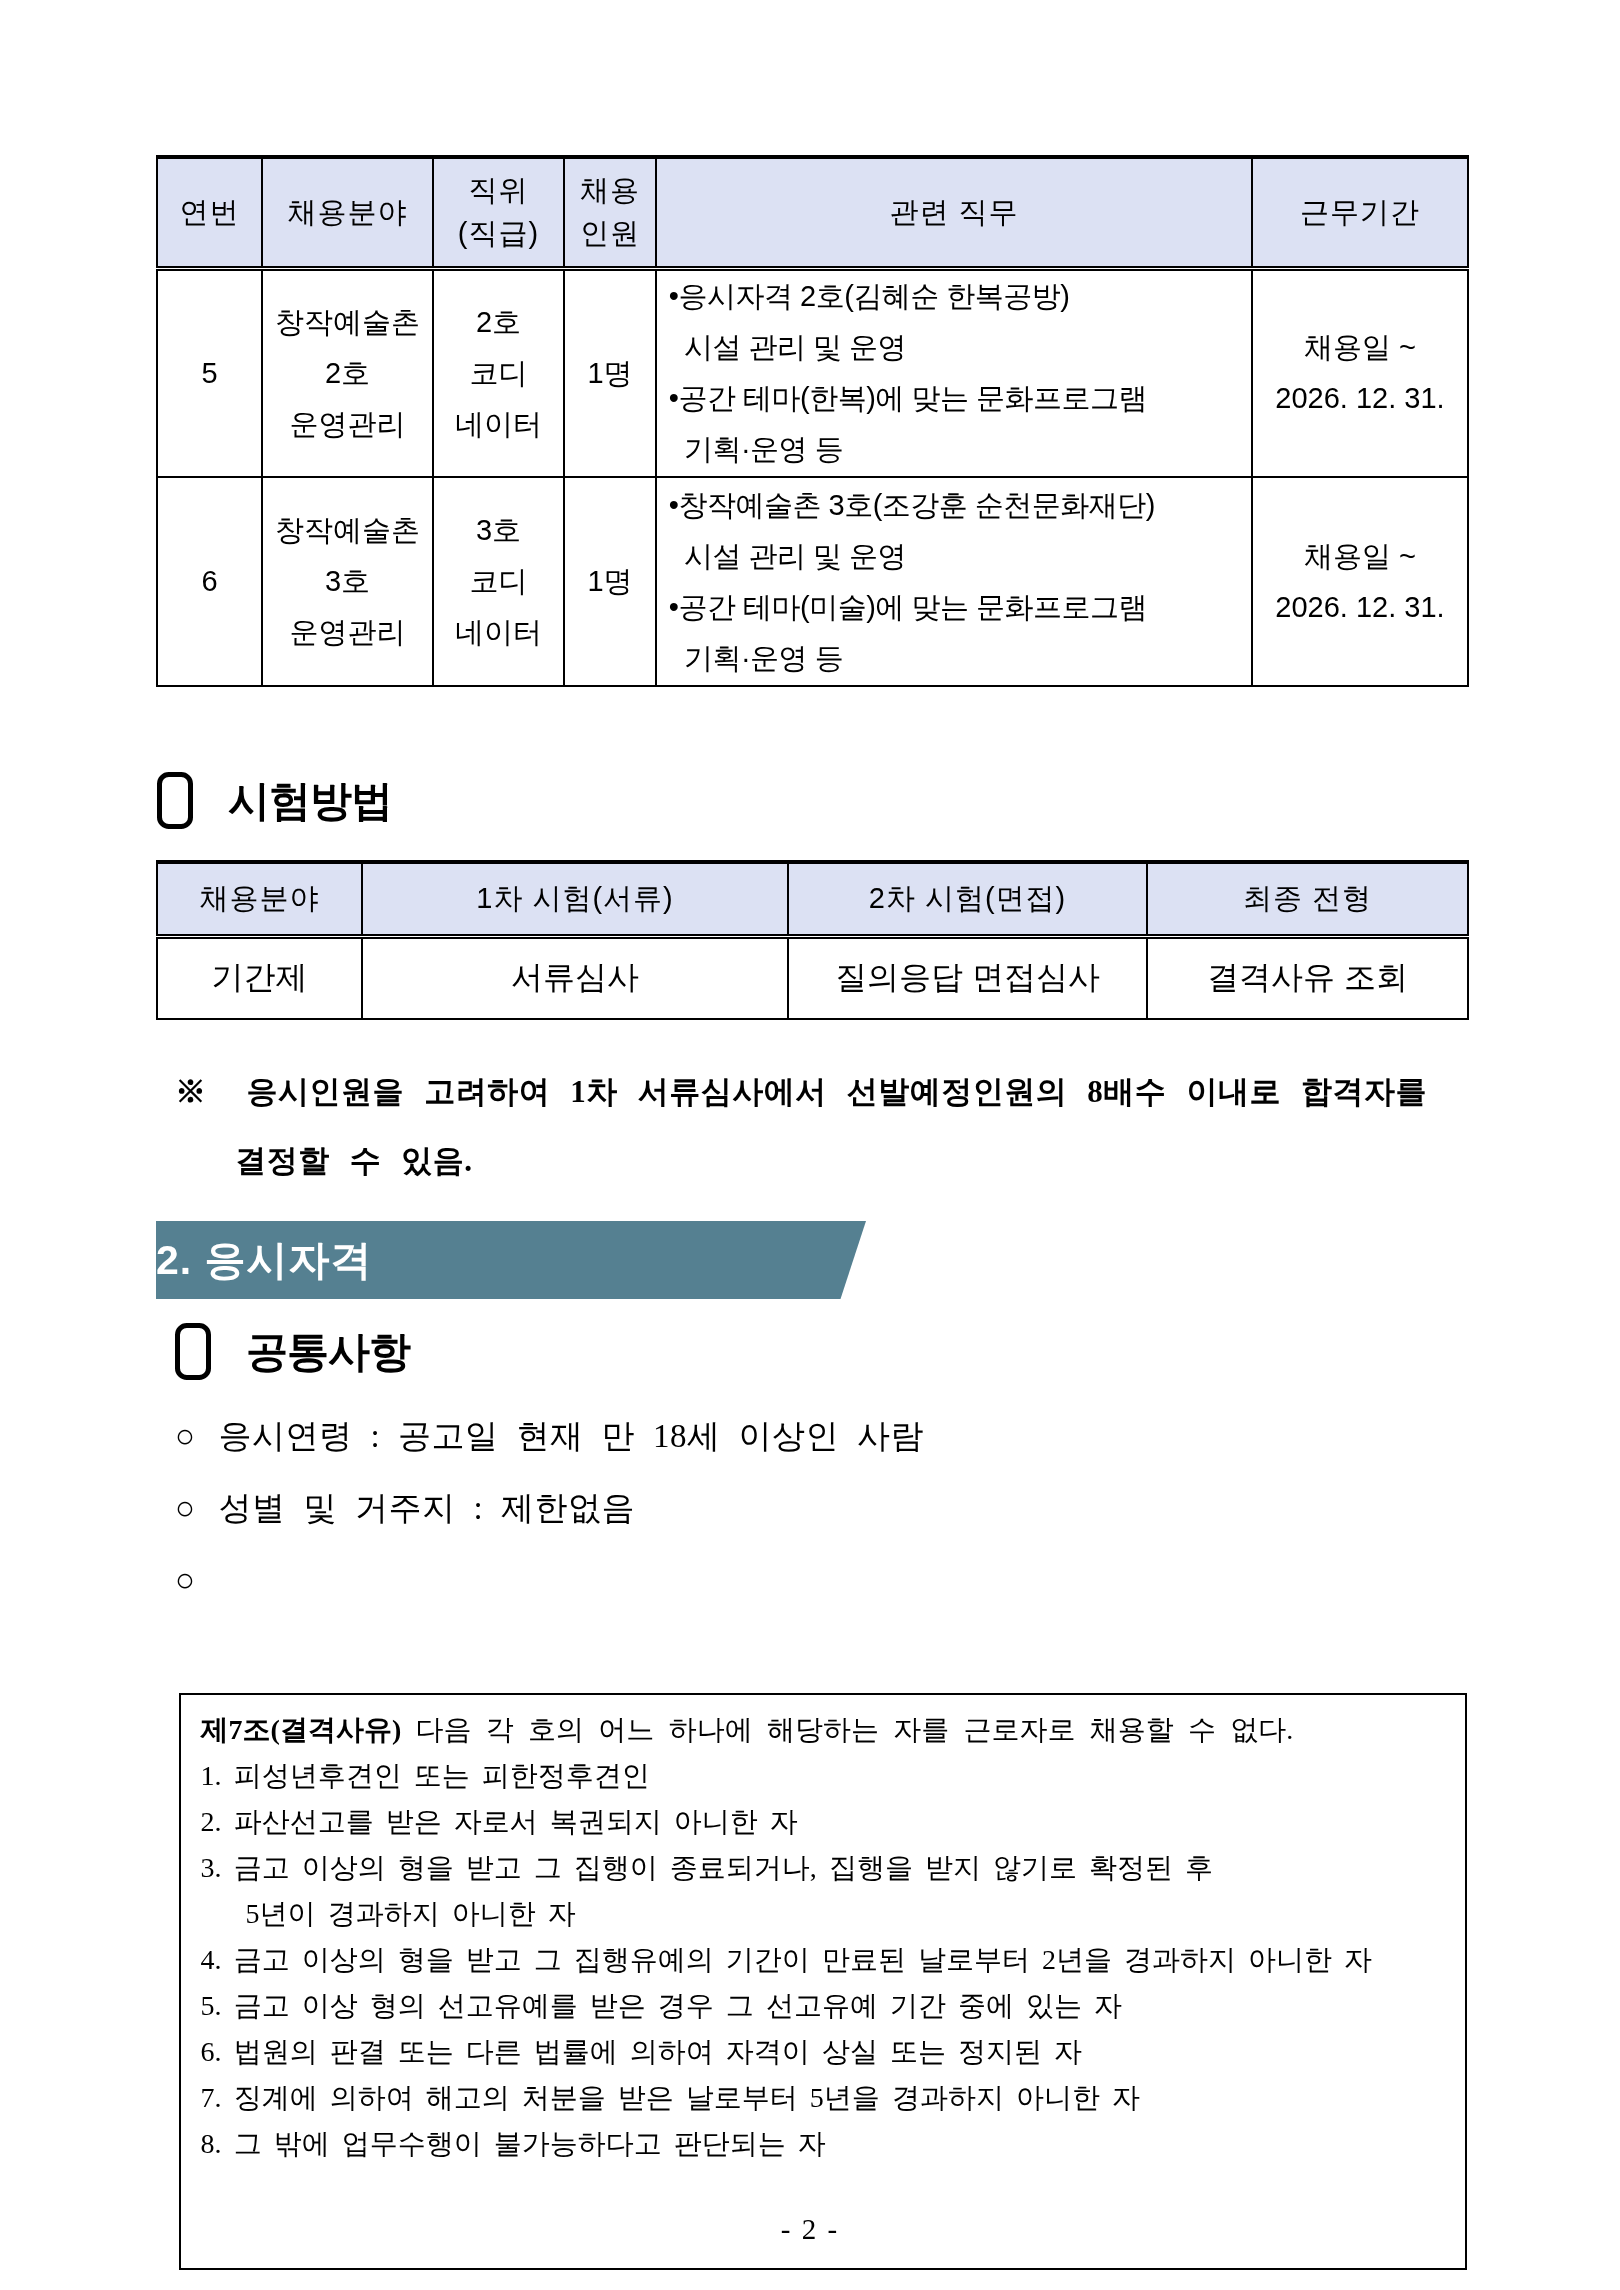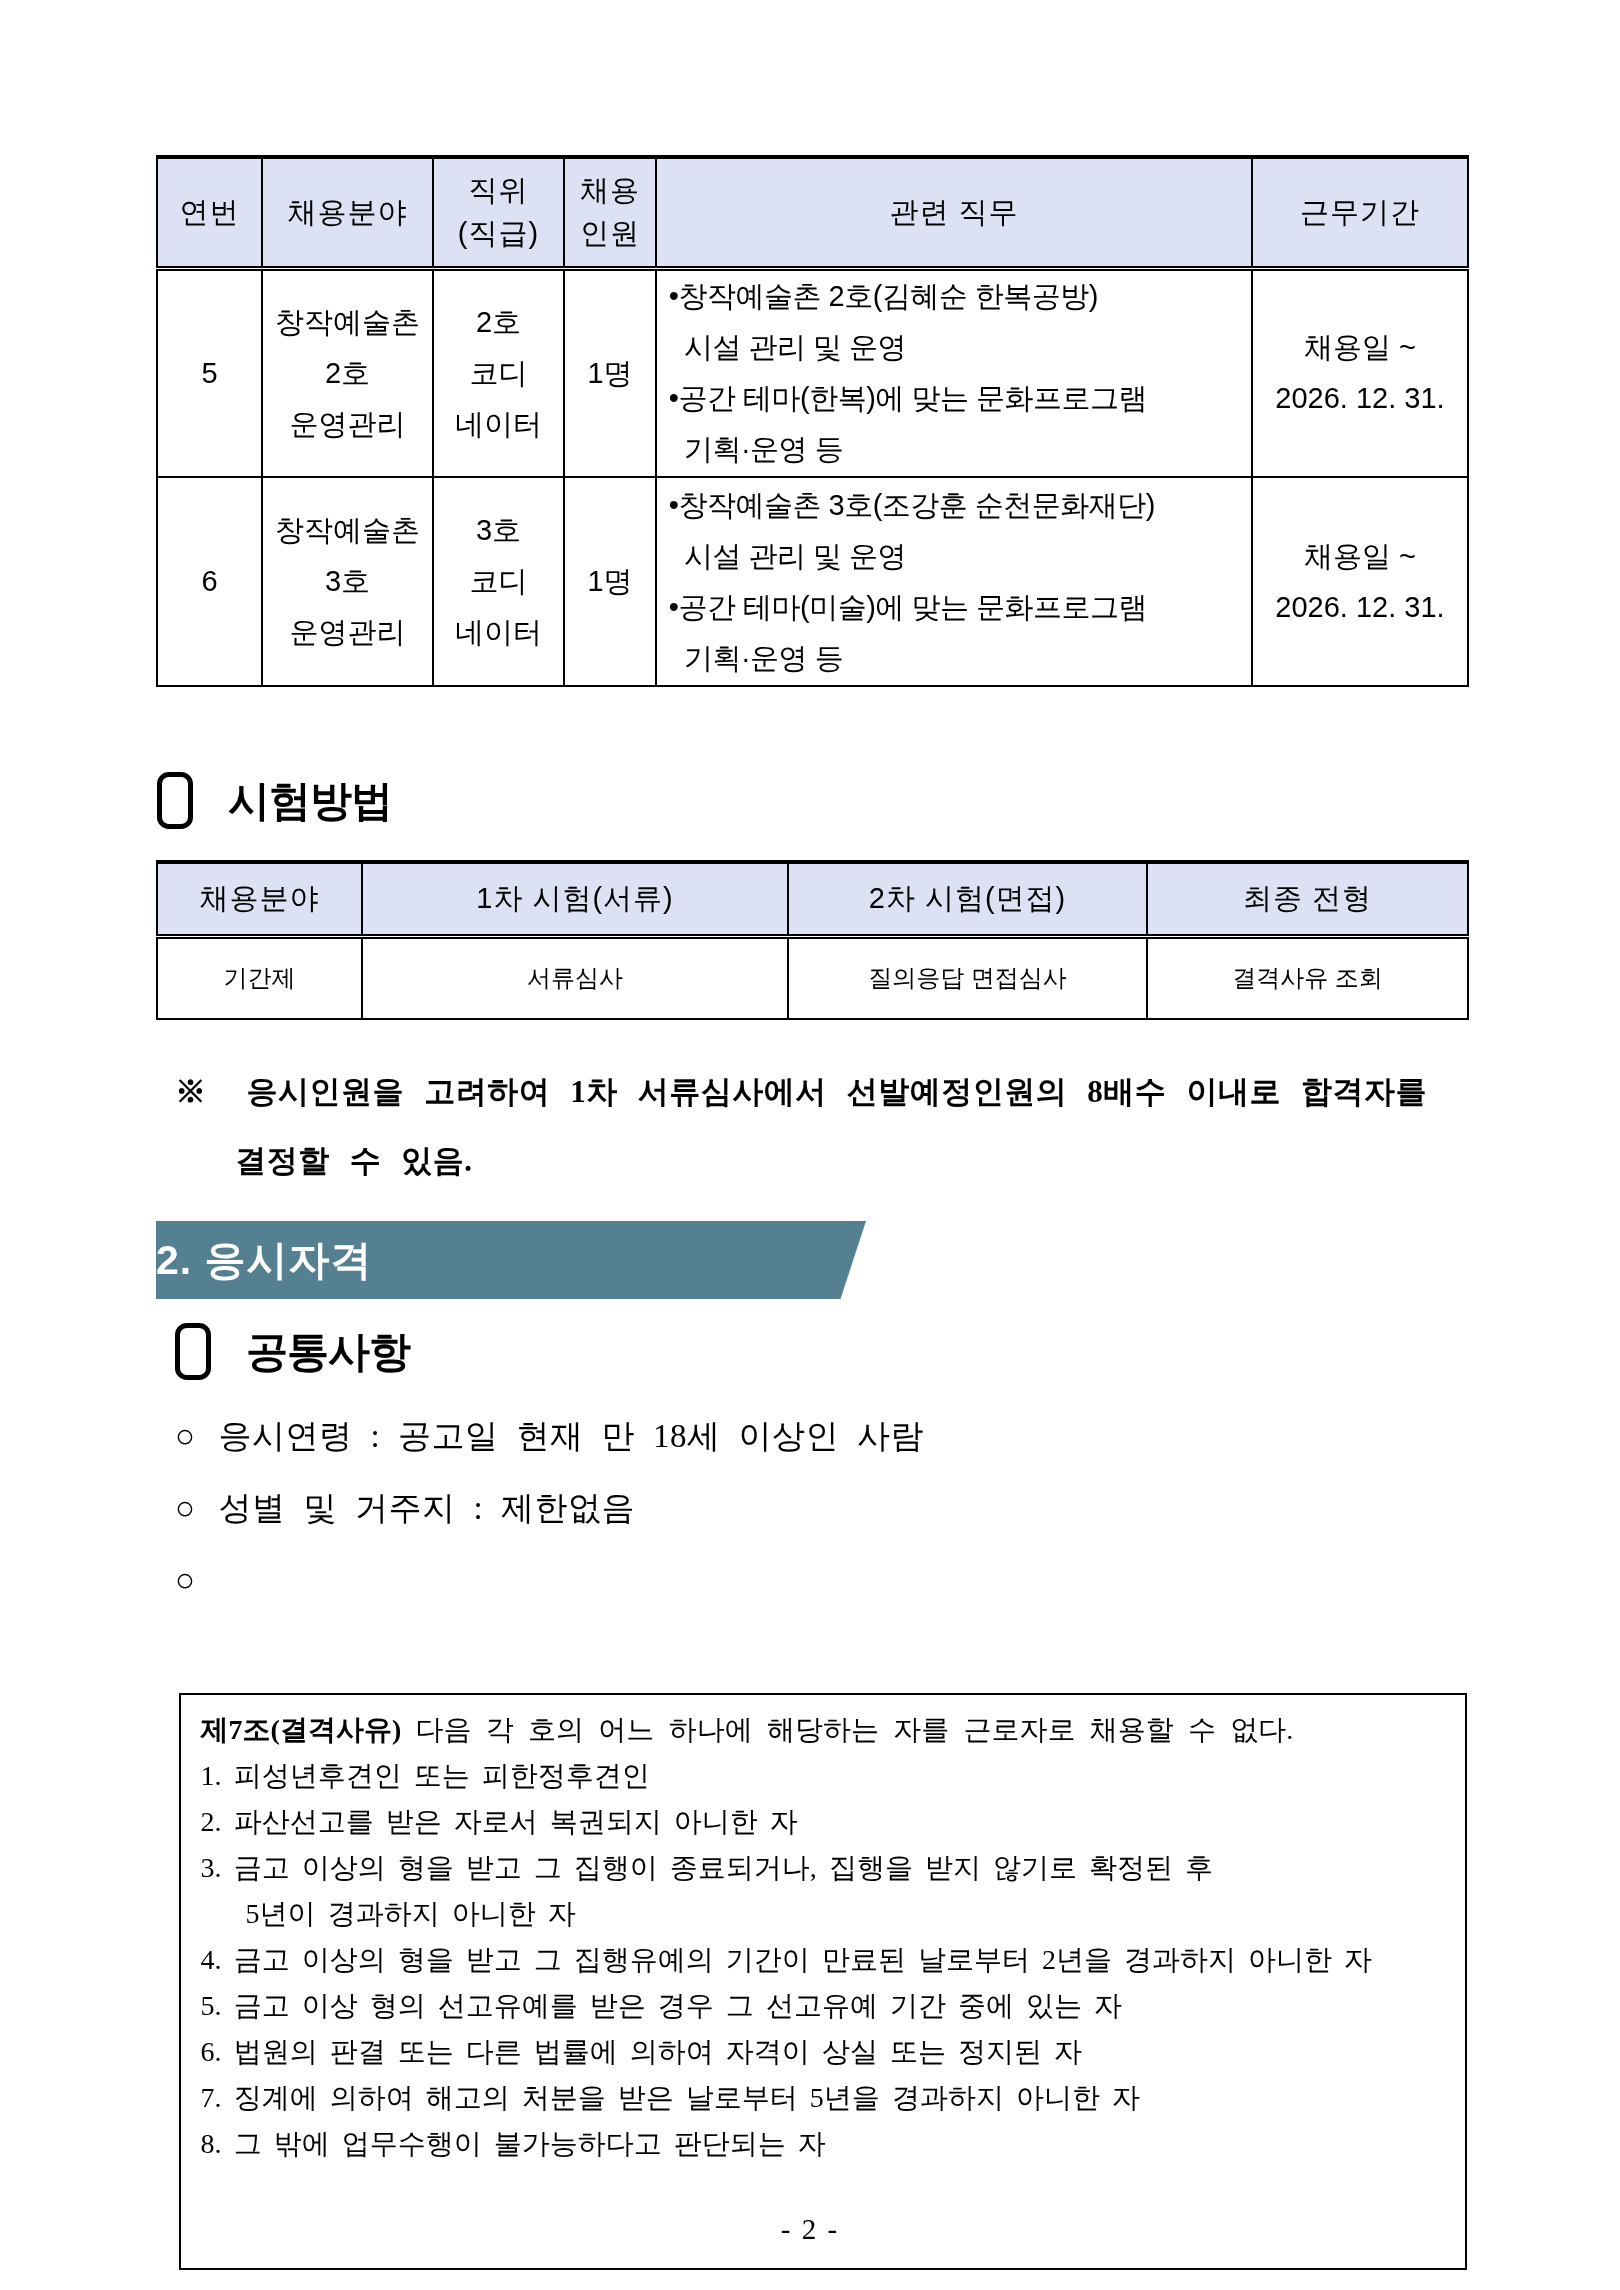--- a/index.html
+++ b/index.html
@@ -32,21 +32,21 @@
   td.duty-cell {
     text-align:left !important; white-space:pre-wrap !important;
     padding-left:11.8px; line-height:52px; letter-spacing:-0.5px;
   }
   td.period-cell { line-height:61px; }
 
   #table2 { top:860px; }
   #table2 thead tr { height:74px; }
   #table2 thead th { line-height:63px; }
   #table2 tbody tr { height:83px; }
-  #table2 td { font-size:24px; }
+  #table2 td { font-size:32px; }
 
   
   .box-heading { position:absolute; display:flex; align-items:center; gap:35px; }
   .box-glyph {
     width:36px; height:57px; border:5.9px solid #000; border-radius:11.8px;
     display:inline-block; flex:0 0 auto;
   }
   .box-heading .hd-text {
     font-size:42px; font-weight:900; letter-spacing:-1px;
     font-family:"Liberation Sans","DejaVu Sans",sans-serif;
@@ -130,21 +130,21 @@
     <tbody>
       <tr>
         <td>5</td>
         <td>창작예술촌
 2호
 운영관리</td>
         <td>2호
 코디
 네이터</td>
         <td>1명</td>
-        <td class="duty-cell">•창작예술촌 2호(김혜순 한복공방)
+        <td class="duty-cell">•응시자격 2호(김혜순 한복공방)
   시설 관리 및 운영
 •공간 테마(한복)에 맞는 문화프로그램
   기획·운영 등</td>
         <td class="period-cell">채용일 ~
 2026. 12. 31.</td>
       </tr>
       <tr>
         <td>6</td>
         <td>창작예술촌
 3호

